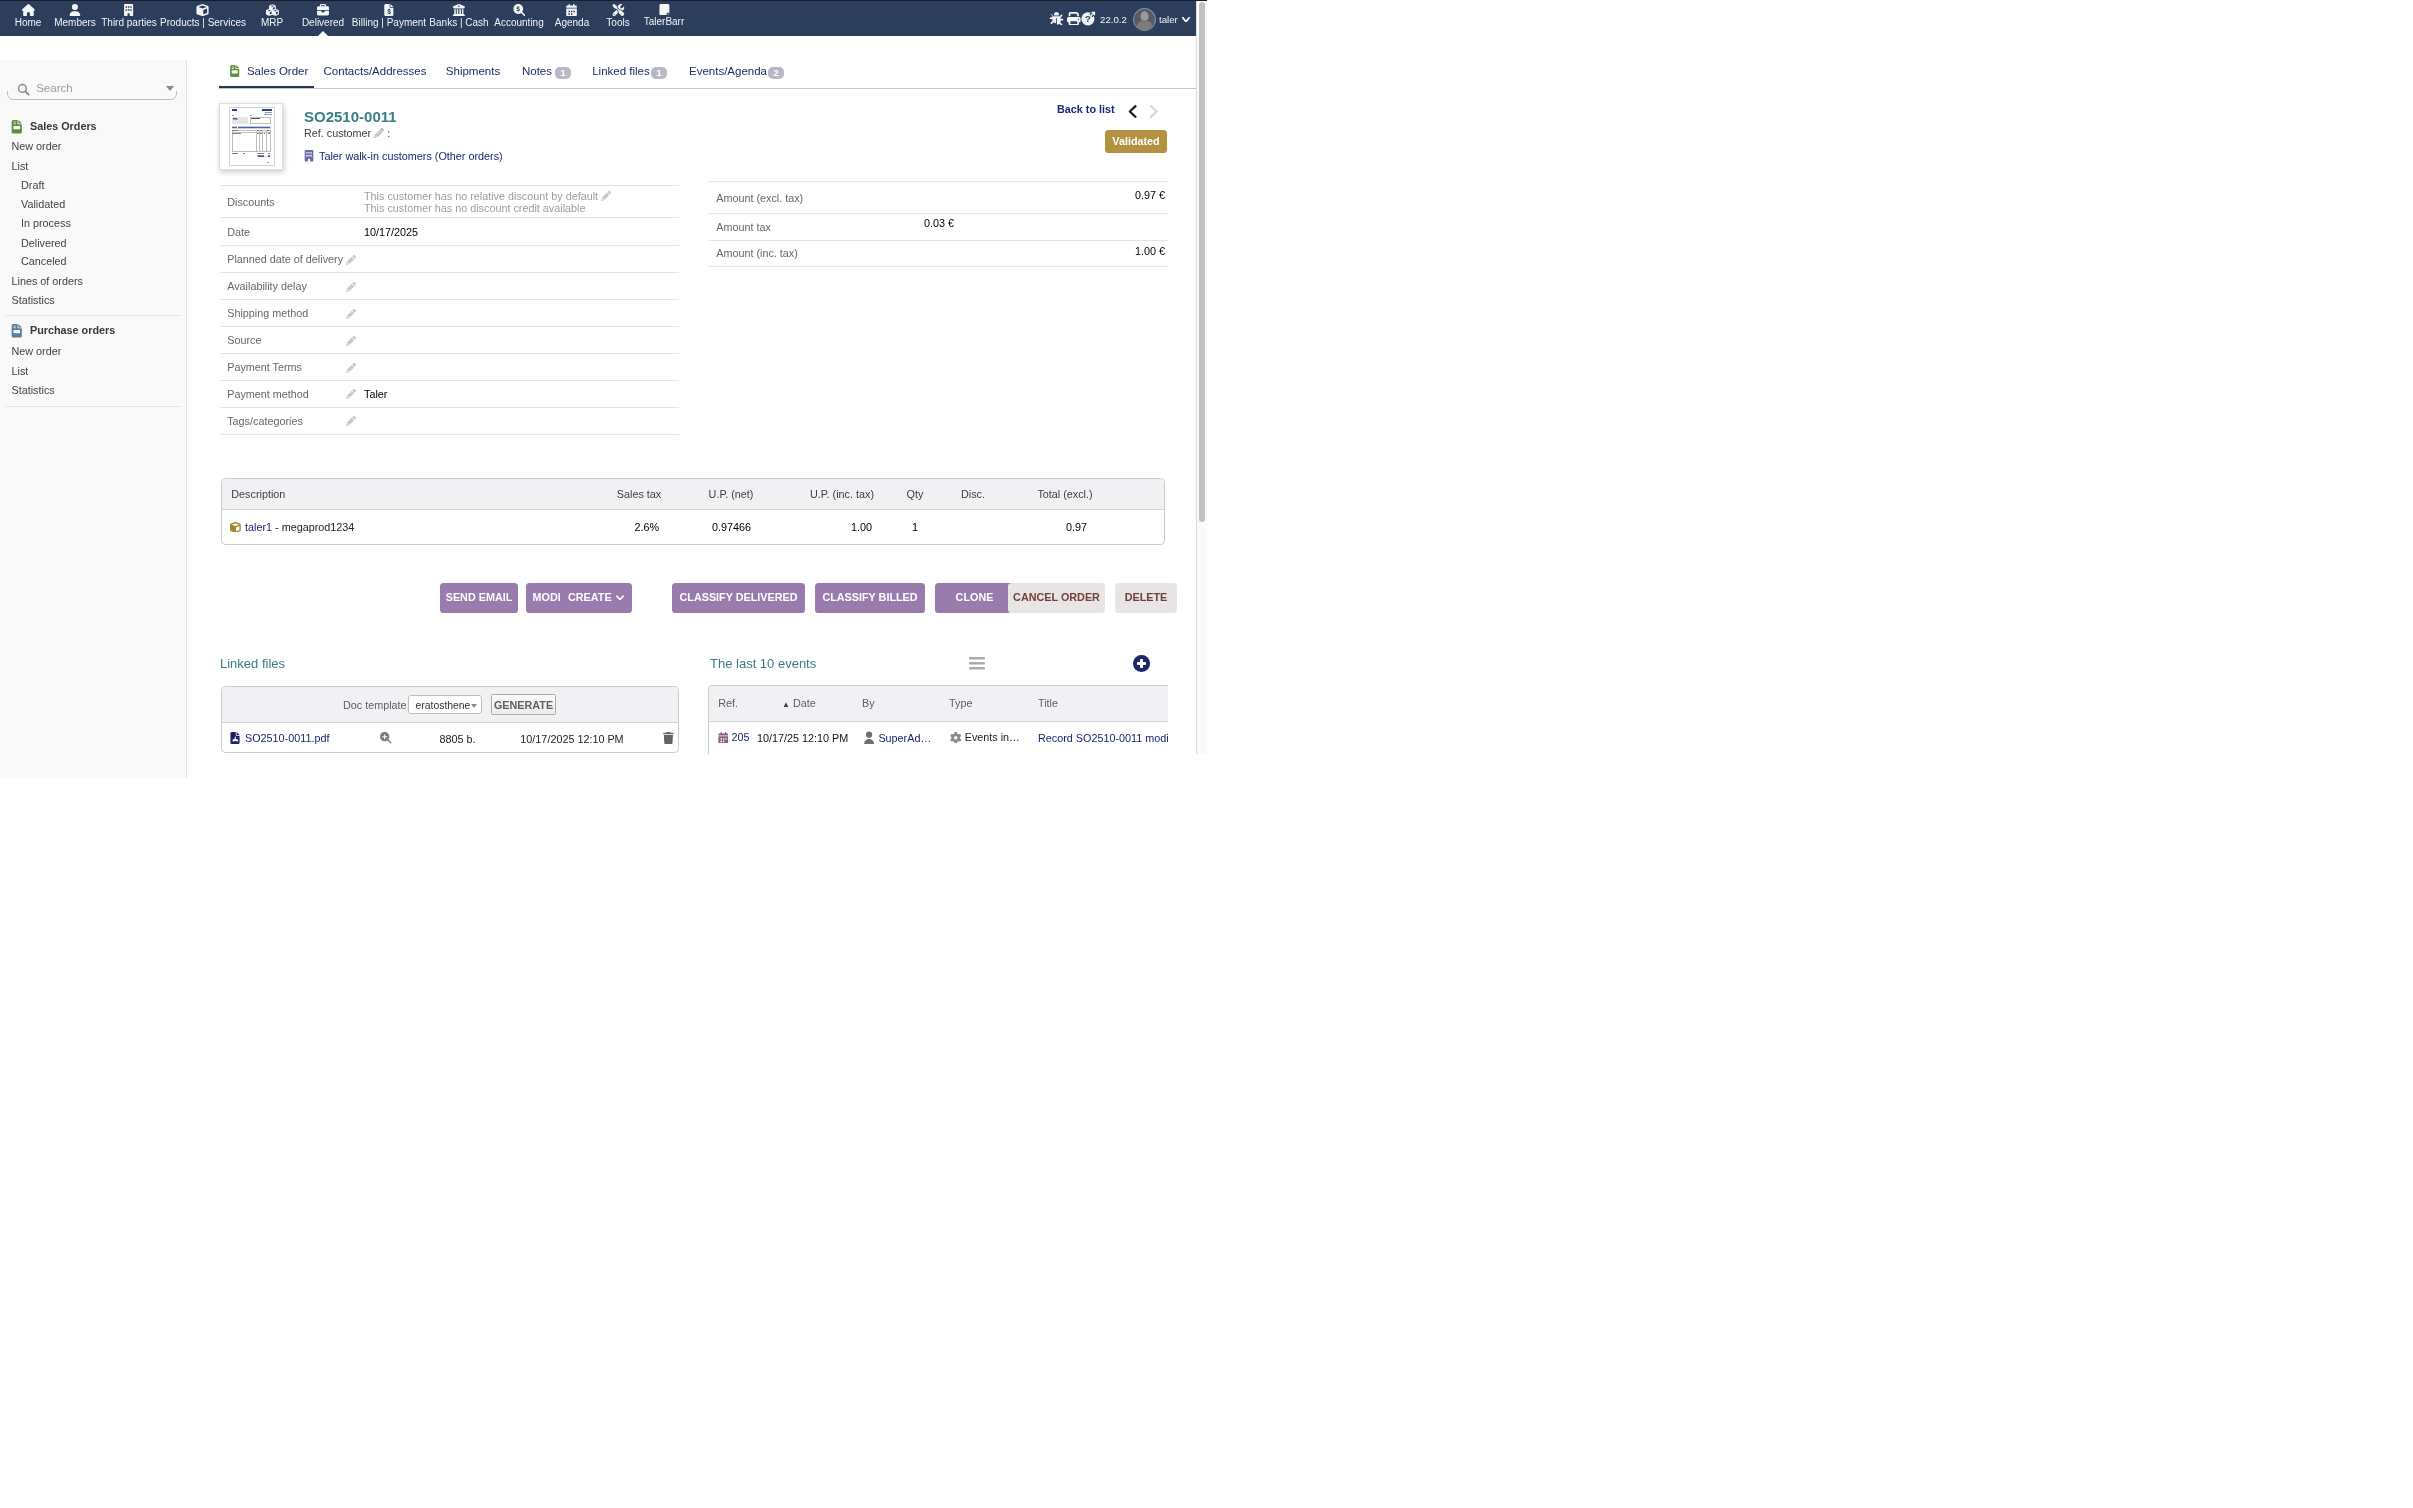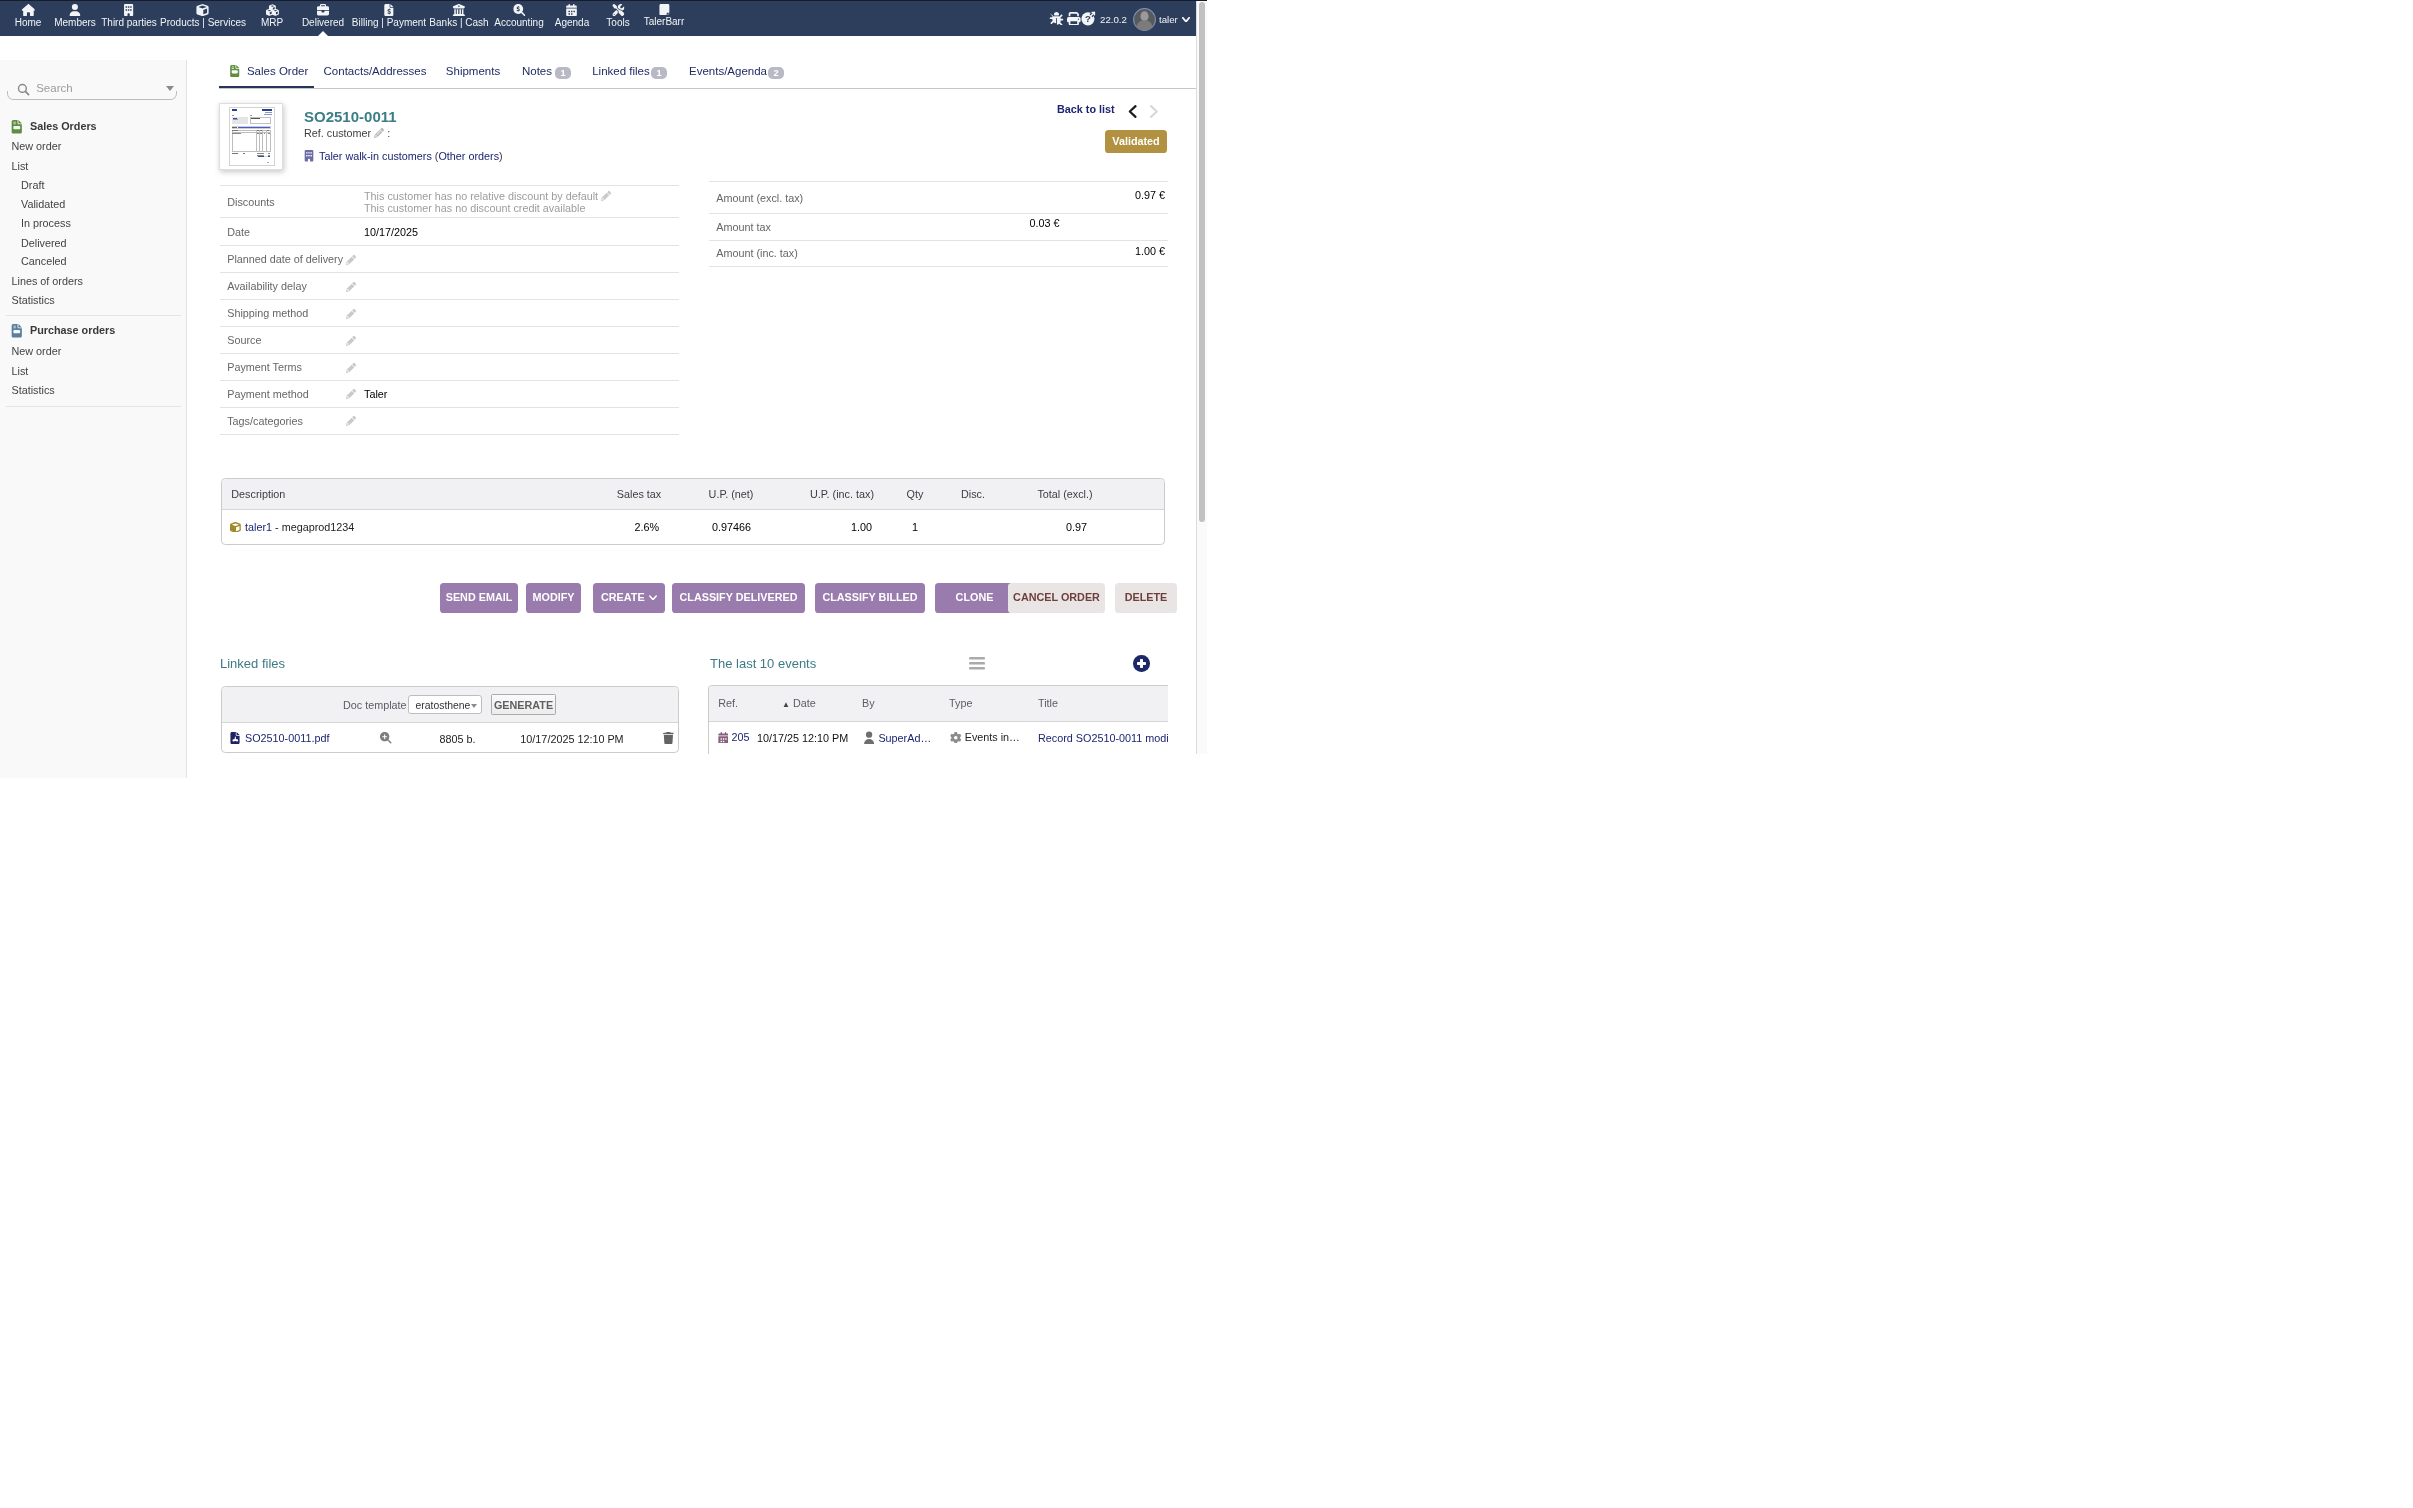--- a/index.html
+++ b/index.html
@@ -344,21 +344,21 @@
   </table>
 
 <table class="fields" style="left:709px;top:181px;width:459px">
   <tbody>
       <tr style="height:32px">
         <td class="flabel" style="width:215px">Amount (excl. tax)</td>
         <td class="fval" style="text-align:right;padding-right:2.9px;vertical-align:top;padding-top:6.5px">0.97 €</td>
       </tr>
   <tr style="height:26.6px">
         <td class="flabel">Amount tax</td>
-        <td class="fval" style="text-align:center;padding-right:2.9px;vertical-align:top;padding-top:2.9px">0.03 €</td>
+        <td class="fval" style="text-align:left;padding-right:2.9px;vertical-align:top;padding-top:2.9px">0.03 €</td>
       </tr>
   <tr style="height:26.6px" class="last">
         <td class="flabel">Amount (inc. tax)</td>
         <td class="fval" style="text-align:right;padding-right:2.9px;vertical-align:top;padding-top:4.3px">1.00 €</td>
       </tr>
 </tbody>
   </table>
 
 <div id="linestable">
   <div id="linesheader"></div>
@@ -374,21 +374,21 @@
       </svg><a class="navy" href="#">taler1</a><span style="color:#222"> - megaprod1234</span></div>
   <div class="lv" style="right:505px">2.6%</div>
   <div class="lv" style="right:413px">0.97466</div>
   <div class="lv" style="right:292px">1.00</div>
   <div class="lv" style="right:246px">1</div>
   <div class="lv" style="right:77px">0.97</div>
 </div>
 
 <div class="abtn" style="left:440px;width:78px">SEND EMAIL</div>
 <div class="abtn" style="left:526px;width:55px">MODIFY</div>
-<div class="abtn" style="left:593px;width:72px">CREATE <svg style="vertical-align:0.7px;margin-left:1.4px" width="8" height="5.7" viewBox="0 0 11 8">
+<div class="abtn" style="left:560px;width:72px">CREATE <svg style="vertical-align:0.7px;margin-left:1.4px" width="8" height="5.7" viewBox="0 0 11 8">
       <path d="M1 1.5l4.5 5 4.5-5" stroke="#fff" stroke-width="2.2" fill="none" stroke-linecap="round"></path>
     </svg></div>
 <div class="abtn" style="left:672px;width:133px">CLASSIFY DELIVERED</div>
 <div class="abtn" style="left:815px;width:110px">CLASSIFY BILLED</div>
 <div class="abtn" style="left:935px;width:79px">CLONE</div>
 <div class="abtn gray" style="left:1008px;width:97px">CANCEL ORDER</div>
 <div class="abtn gray" style="left:1115px;width:62px">DELETE</div>
 
 <div class="sechead" style="left:220px;top:656px">Linked files</div>
 <div class="abs" style="left:221px;top:686px;width:458px;height:67px;border:0.7px solid #cbcbcb;border-radius:4.3px;background:#fff">

